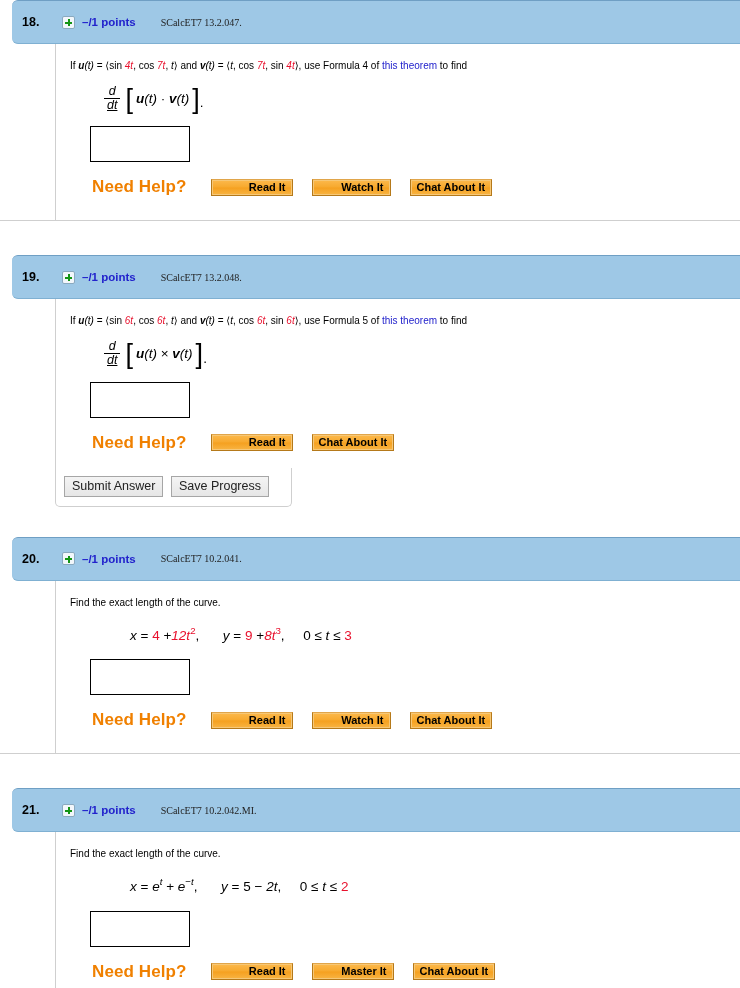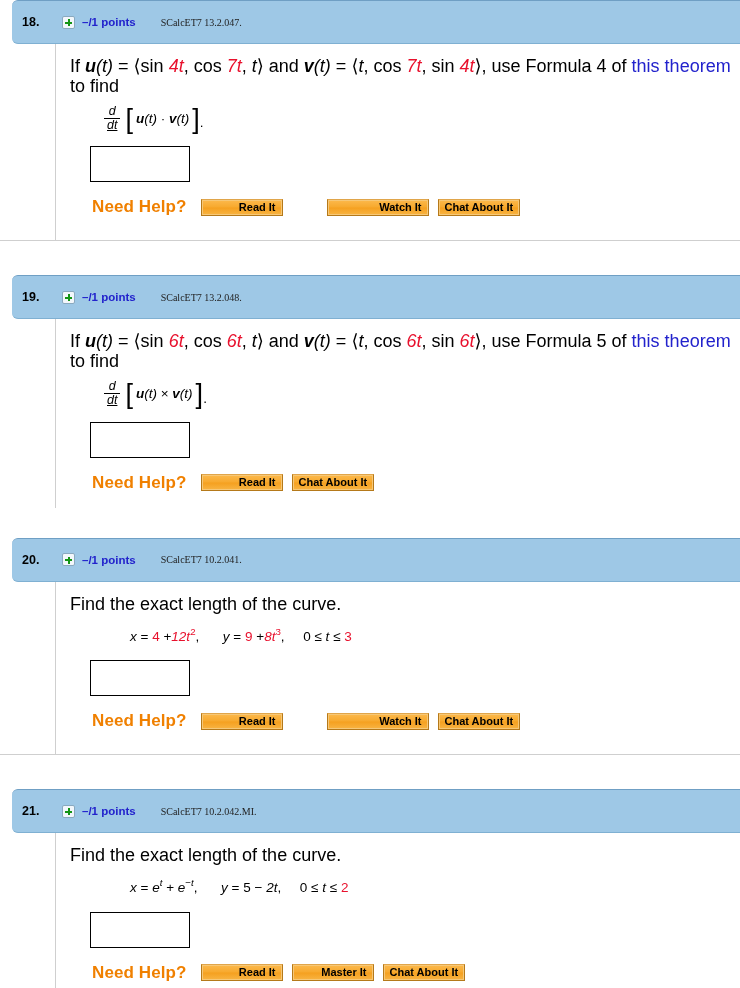--- a/index.html
+++ b/index.html
@@ -67,21 +67,21 @@
   .q-body{
     margin-left:55px;
     border-left:1px solid #cfcfcf;
     padding:10px 0 0 14px;
     box-sizing:border-box;
     position:relative;
   }
   .rule-full{height:1px;background:#cfcfcf;width:740px;}
 
   .prompt{
-    font-size:18px;
+    font-size:10px;
     line-height:20px;
     color:#000;
     padding-top:2px;
   }
   .red{color:#e8112d;}
   .link{color:#2222cc;}
   .vecb{font-weight:bold;}
   .ital{font-style:italic;}
 
   
@@ -142,20 +142,21 @@
     display:block;
   }
 
   
   .help-row{
     display:flex;
     align-items:center;
     margin-top:16px;
     margin-left:22px;
     height:18px;
+    gap:10px;
   }
   .need-help{
     color:#f08000;
     font-weight:bold;
     font-size:17px;
     margin-right:14px;
     letter-spacing:0.1px;
   }
   .help-btn{
     background:linear-gradient(180deg,#fcb94c 0%,#f7a92e 48%,#f5a01f 52%,#f8b443 100%);
@@ -169,21 +170,21 @@
     line-height:15px;
     padding:0 6px;
     margin-right:9px;
     text-align:right;
     box-sizing:border-box;
     font-family:"Liberation Sans", sans-serif;
     cursor:pointer;
     white-space:nowrap;
   }
   .help-btn.w-read{width:82px;}
-  .help-btn.w-watch{width:102px;margin-left:35px;}
+  .help-btn.w-watch{width:79px;}
   .help-btn.w-master{width:82px;}
   .help-btn.w-chat{width:82px;}
 
   .body-pad{height:24px;}
 
   
   .submit-wrap{
     margin-left:55px;
     margin-top:0;
     width:237px;
@@ -308,20 +309,24 @@
     <input class="answer-box" type="text" value="" style="">
 
     <div class="help-row">
       <span class="need-help">Need Help?</span>
       <button class="help-btn w-read">Read It</button>
       <button class="help-btn w-chat">Chat About It</button>
     </div>
     <div class="gap-sm"></div>
   </div>
 
+  <div class="submit-wrap">
+    <button class="gbtn">Submit Answer</button>
+    <button class="gbtn">Save Progress</button>
+  </div>
 
   <div class="gap"></div>
 
   <div class="q-header">
     <span class="q-num">20.</span>
     <span class="plus-icon"></span>
     <span class="q-points">–/1 points</span>
     <span class="q-code">SCalcET7 10.2.041.</span>
   </div>
 

